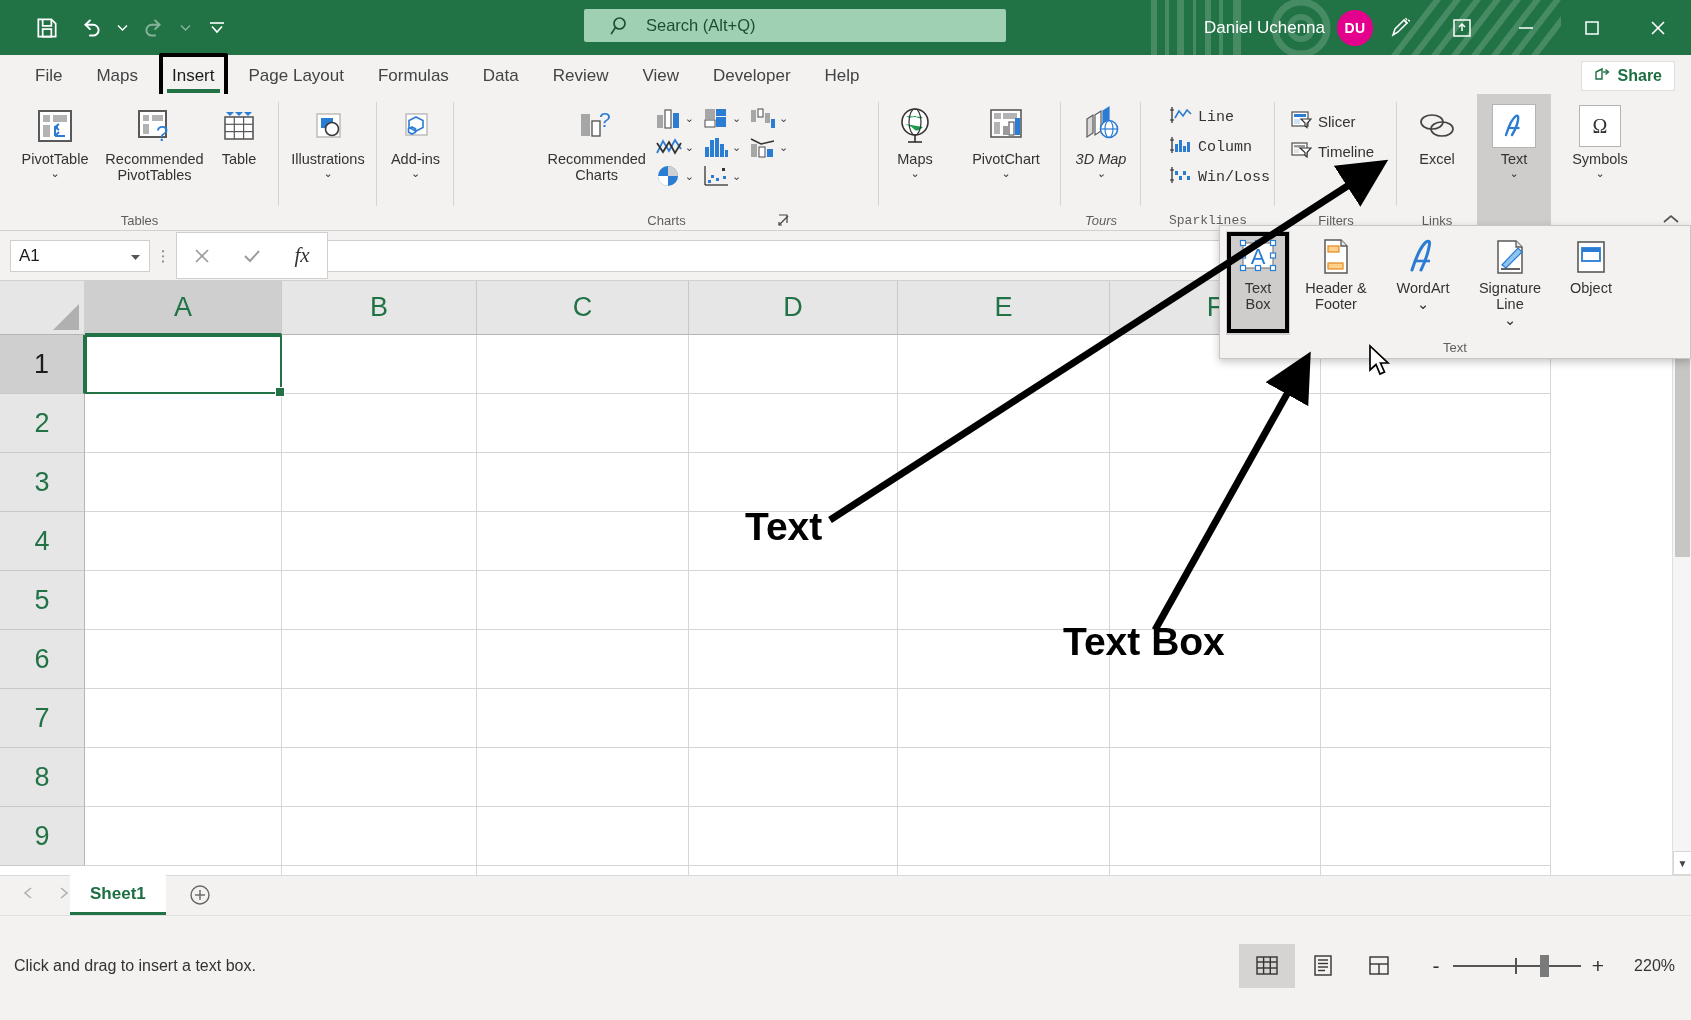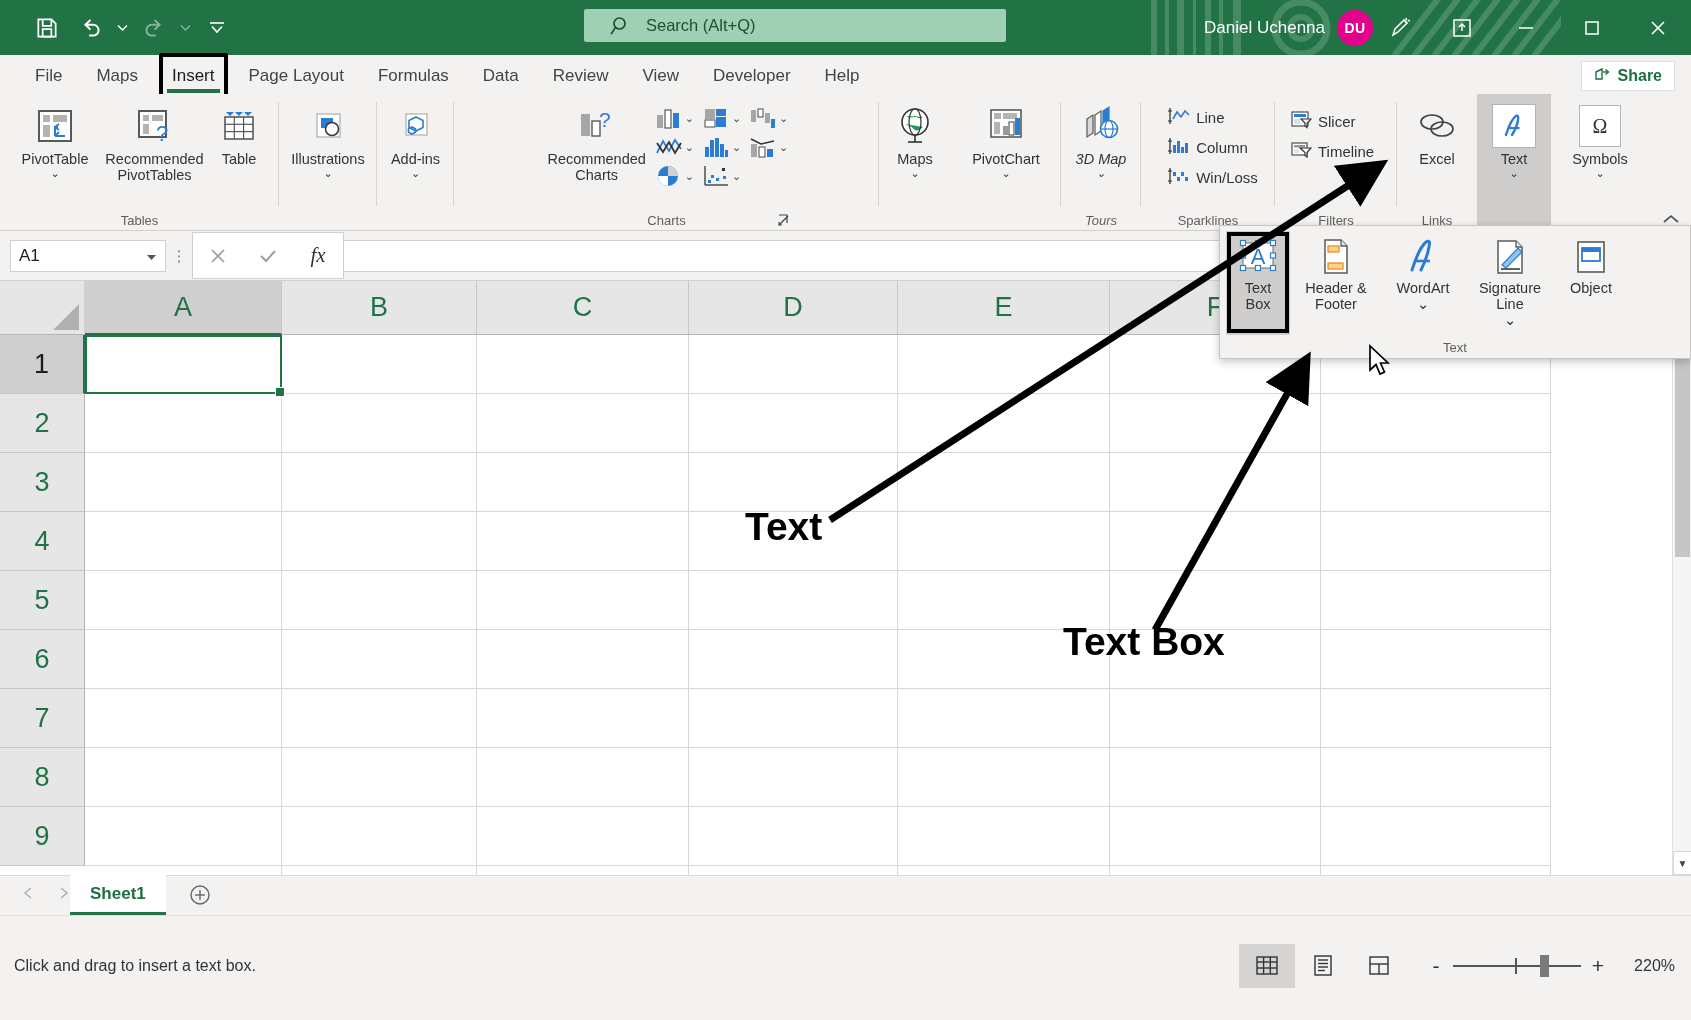--- a/index.html
+++ b/index.html
@@ -121,21 +121,21 @@
 
   .collapse-ribbon{ position:absolute; right:10px; top:212px; color:#555; z-index:5;}
 
   
   .fbar{
     position:absolute; left:0; top:231px; width:1691px; height:50px;
     background:#f3f2f1; display:flex; align-items:center;
     border-bottom:1px solid #d2d0ce;
   }
   .namebox{
-    margin-left:10px; width:156px; height:32px; background:#fff; border:1px solid #d0cece;
+    margin-left:10px; width:140px; height:32px; background:#fff; border:1px solid #d0cece;
     display:flex; align-items:center; justify-content:space-between; padding:0 8px;
     font-size:17px; color:#1c1c1c;
   }
   .vdots{ width:26px; display:flex; align-items:center; justify-content:center; color:#777; font-size:15px;
           letter-spacing:0; line-height:6px;}
   .fbtns{ display:flex; align-items:center; height:47px; border:1px solid #d0cece; background:#fff;}
   .fbtn{ width:50px; height:30px; display:flex; align-items:center; justify-content:center; color:#9b9b9b;}
   .fbtn.fx{ color:#333; font-style:italic; font-family:"Liberation Serif", serif; font-size:21px;}
   .finput{
     flex:1; height:32px; background:#fff; border:1px solid #d0cece; border-left:0;
@@ -659,21 +659,21 @@
           </svg>
         </span>
         <span class="lbl">3D Map</span>
         <span class="cv">⌄</span>
       </div>
     </div>
     <div class="glabel">Tours</div>
     <div class="gsep"></div>
   </div>
 
-  <div class="rgroup" style="width:134px;align-items:center;">
+  <div class="rgroup" style="width:134px;align-items:flex-end;font-family:Liberation Mono, monospace;">
     <div class="gbody" style="flex-direction:column;padding-left:10px;padding-top:8px;">
       <div class="smallbtn">
         <span>
           <svg width="22" height="20" viewBox="0 0 22 20">
             <line x1="2" y1="2" x2="2" y2="18" stroke="#333" stroke-width="1.3"></line>
             <line x1="0" y1="5" x2="4" y2="5" stroke="#333" stroke-width="1.1"></line>
             <line x1="0" y1="15" x2="4" y2="15" stroke="#333" stroke-width="1.1"></line>
             <polyline points="5,13 9,6 13,11 17,5 21,9" fill="none" stroke="#2b7cd3" stroke-width="1.6"></polyline>
           </svg>
         </span>

